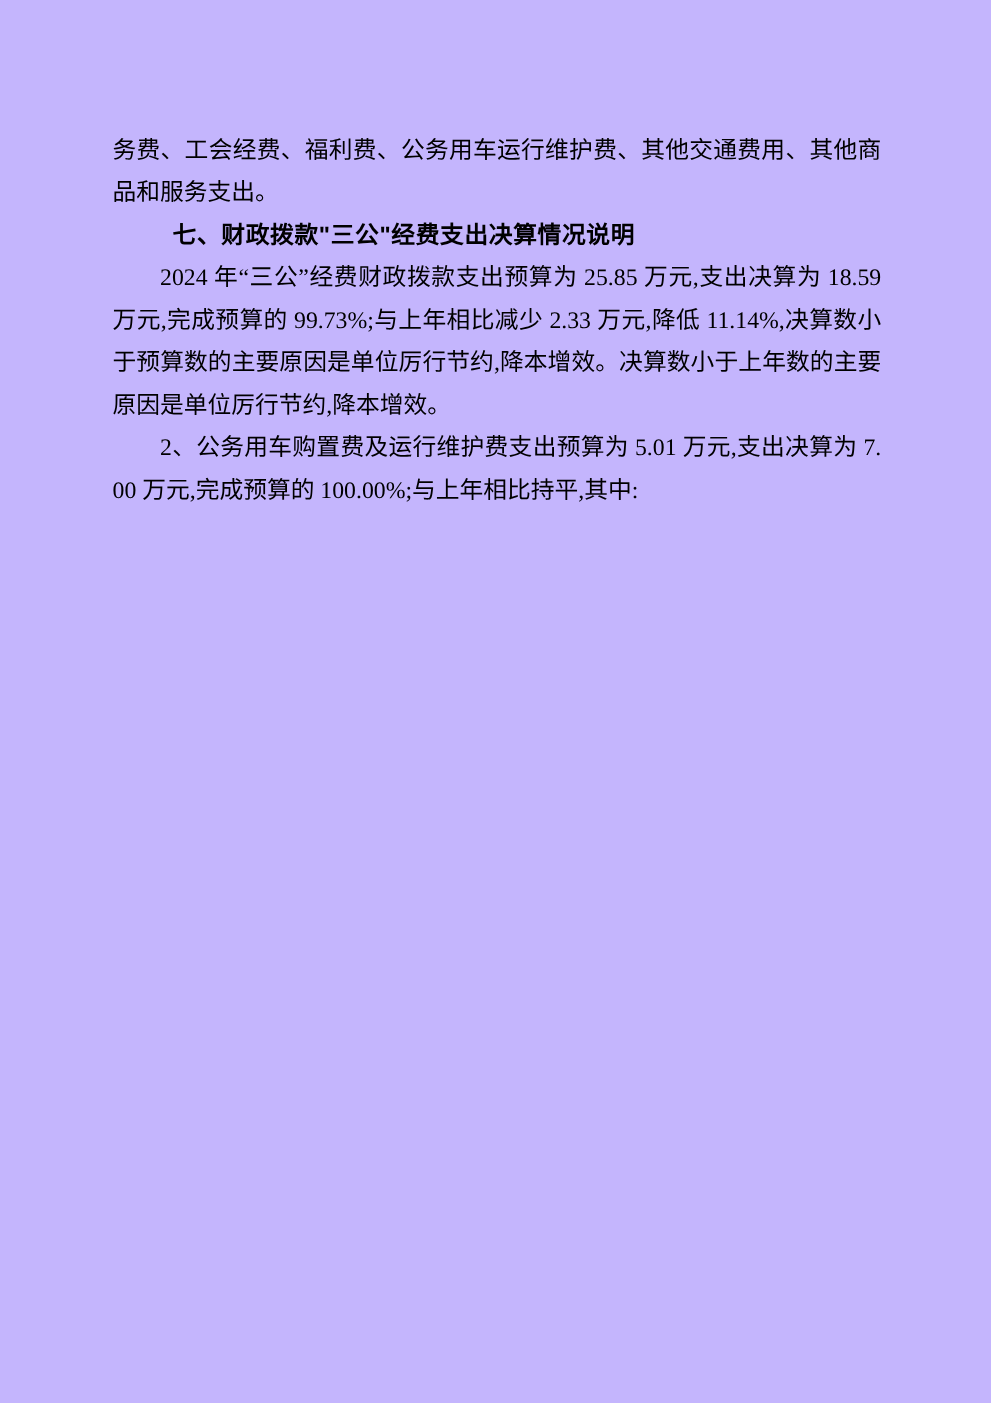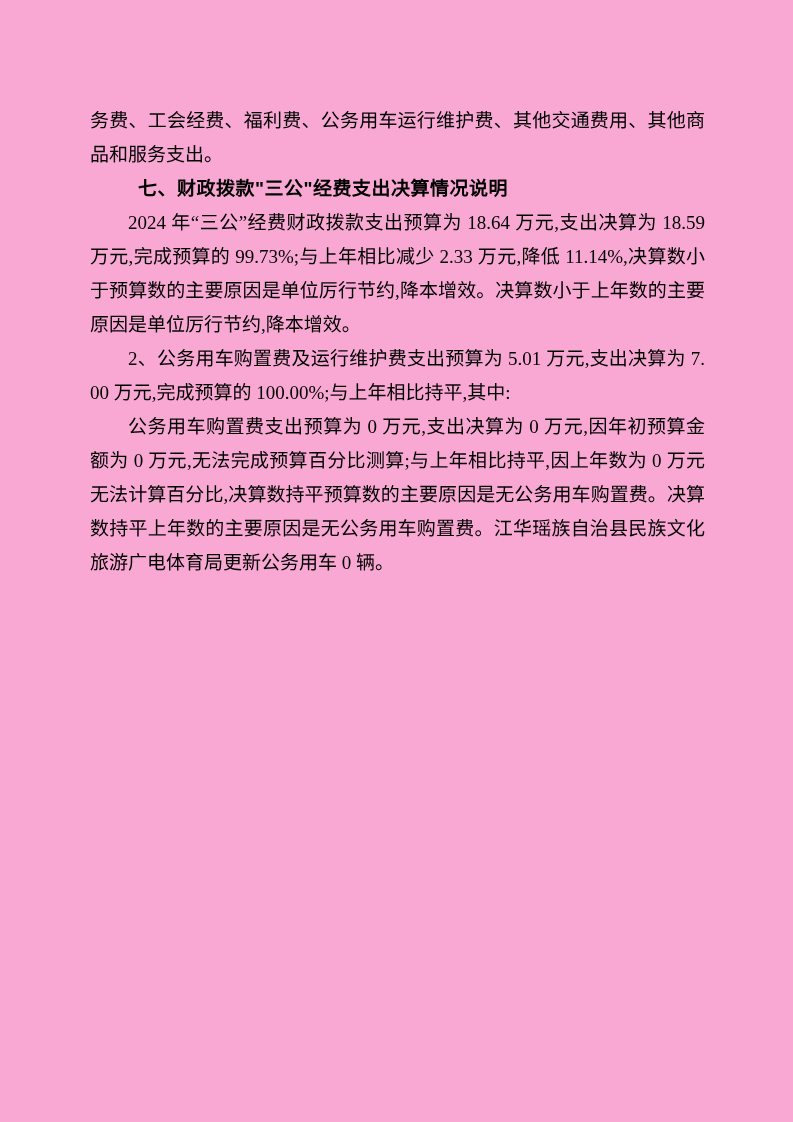--- a/index.html
+++ b/index.html
@@ -6,21 +6,21 @@
   html, body {
     margin: 0;
     padding: 0;
     background: #ffffff;
   }
   .page {
     position: relative;
     width: 793px;
     height: 1122px;
     margin: 0 auto;
-    background: #f9a8d4;
+    background: #c4b5fd;
     box-sizing: border-box;
     padding: 104px 88px 0 90px;
     color: #000000;
     font-family: "Liberation Serif", "DejaVu Serif", serif;
     font-size: 19px;
     line-height: 34px;
     overflow: hidden;
   }
   .para {
     margin: 0;
@@ -46,22 +46,21 @@
 </head>
 <body>
 
 <div class="page">
 
   <p class="para continuation">务费、工会经费、福利费、公务用车运行维护费、其他交通费用、其他商品和服务支出。</p>
 
   <h2 class="heading">七、财政拨款"三公"经费支出决算情况说明</h2>
 
 
-  <p class="para">2024 年“三公”经费财政拨款支出预算为 18.64 万元,支出决算为 18.59 万元,完成预算的 99.73%;与上年相比减少 2.33 万元,降低 11.14%,决算数小于预算数的主要原因是单位厉行节约,降本增效。决算数小于上年数的主要原因是单位厉行节约,降本增效。</p>
+  <p class="para">2024 年“三公”经费财政拨款支出预算为 25.85 万元,支出决算为 18.59 万元,完成预算的 99.73%;与上年相比减少 2.33 万元,降低 11.14%,决算数小于预算数的主要原因是单位厉行节约,降本增效。决算数小于上年数的主要原因是单位厉行节约,降本增效。</p>
 
 
 
   <p class="para">2、公务用车购置费及运行维护费支出预算为 5.01 万元,支出决算为 7.00 万元,完成预算的 100.00%;与上年相比持平,其中:</p>
 
-  <p class="para">公务用车购置费支出预算为 0 万元,支出决算为 0 万元,因年初预算金额为 0 万元,无法完成预算百分比测算;与上年相比持平,因上年数为 0 万元无法计算百分比,决算数持平预算数的主要原因是无公务用车购置费。决算数持平上年数的主要原因是无公务用车购置费。江华瑶族自治县民族文化旅游广电体育局更新公务用车 0 辆。</p>
 
 
 </div>
 
 </body></html>

